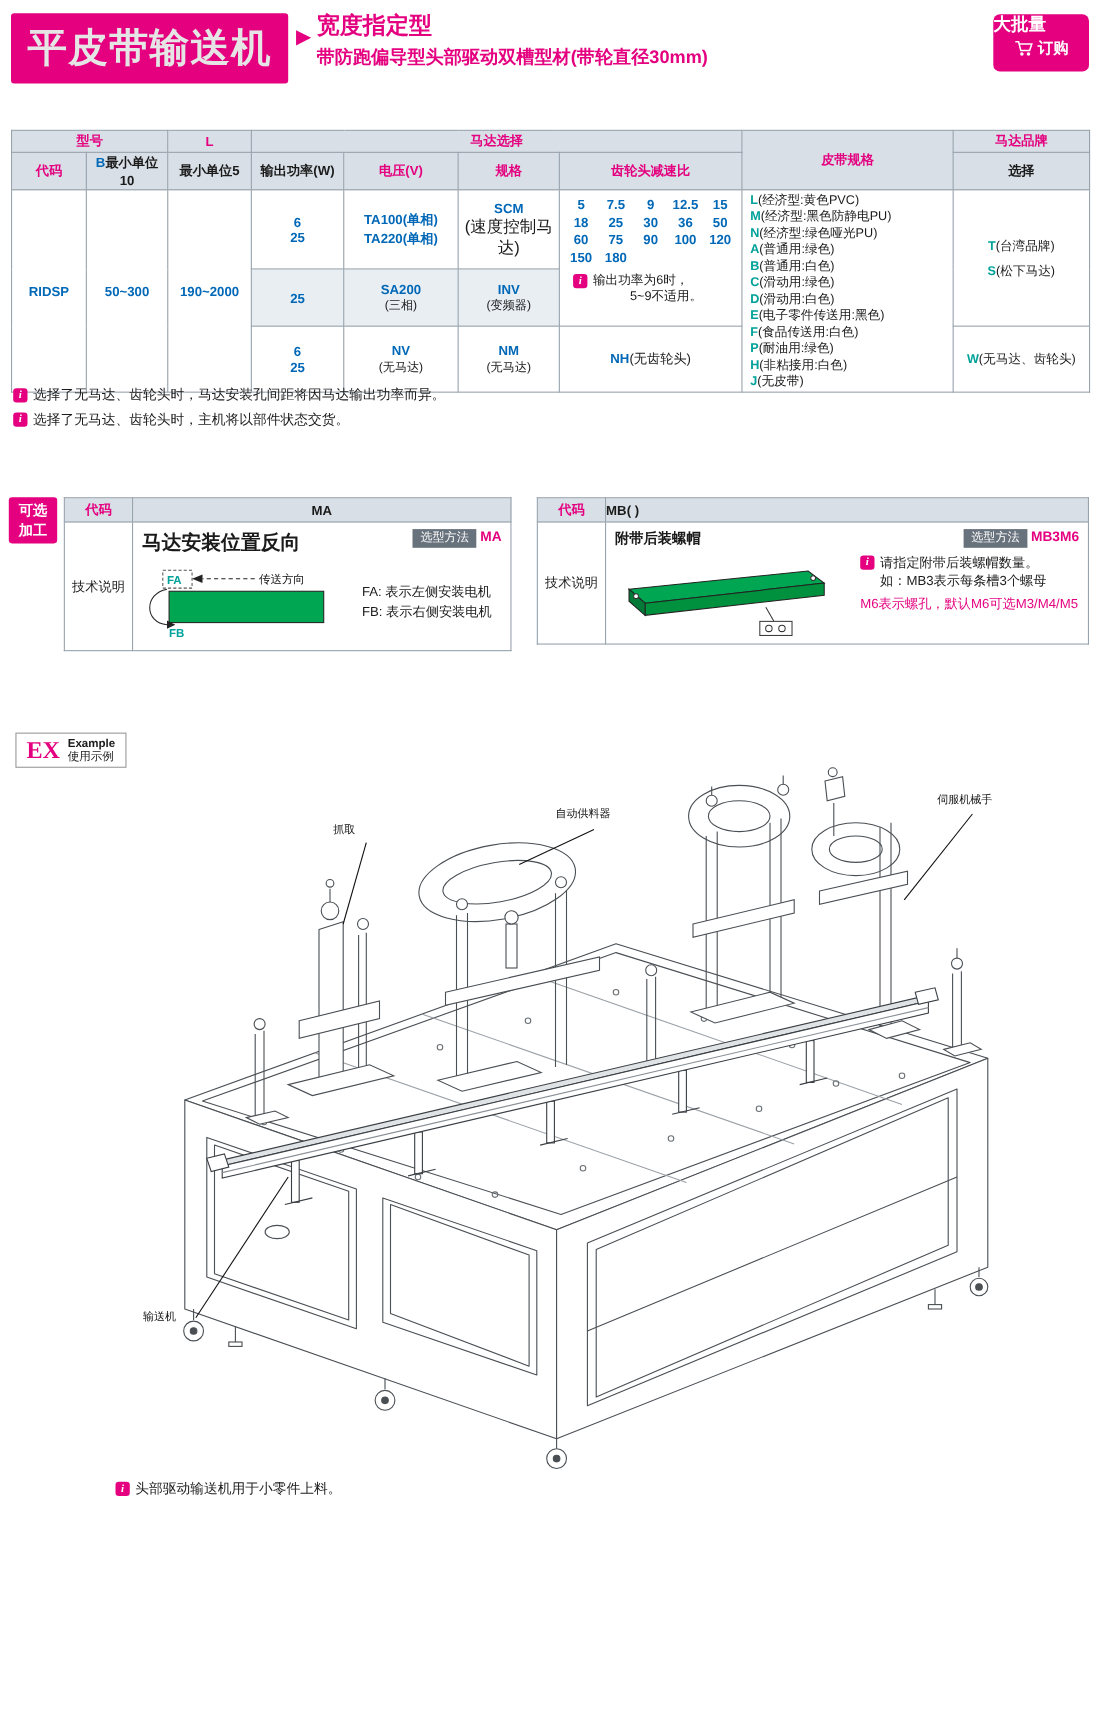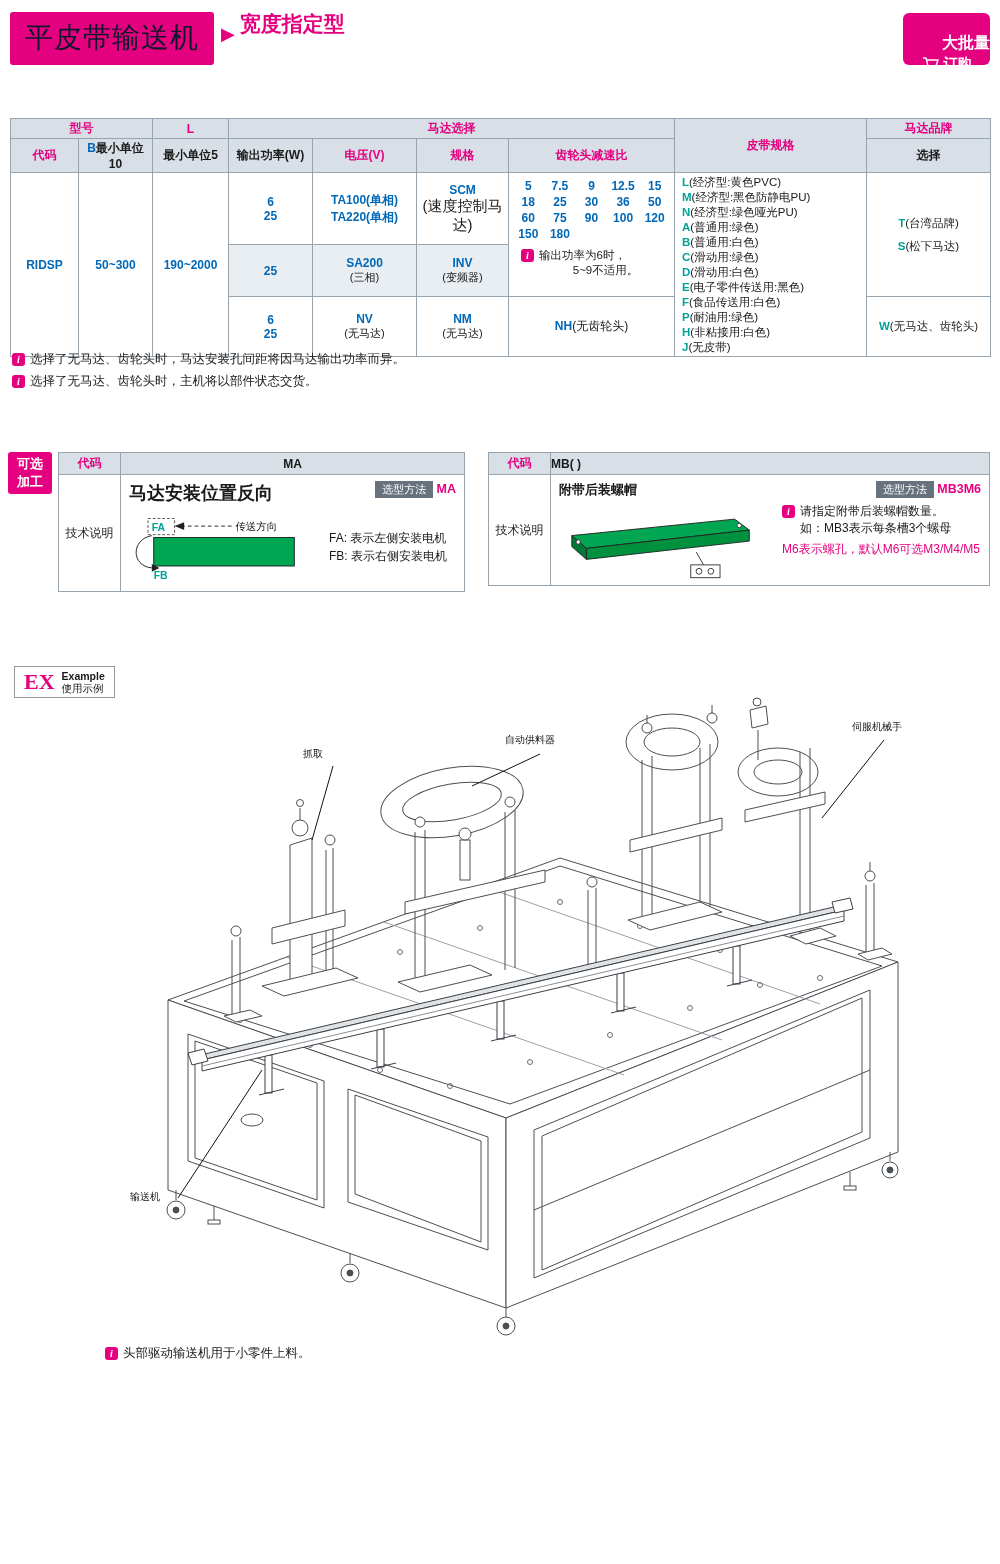--- a/index.html
+++ b/index.html
@@ -32,28 +32,29 @@
   table.opt { border-collapse:collapse; font-size:12px; }
   table.opt td { border:1px solid #98a4ad; }
   .chip { display:inline-block; background:#68727c; color:#fff; font-size:11px; padding:2px 7px; line-height:13px; }
 
   .mlabel { position:absolute; font-size:10px; color:#111; white-space:nowrap; }
 </style>
 </head>
 <body>
 
 <div class="abs" style="left:10px;top:12px;display:flex;align-items:flex-start;">
-  <div style="background:#e4007f;color:#0f172a;font-size:28px;font-weight:normal;padding:7px 15px 8px;border-radius:3px;letter-spacing:1px;">平皮带输送机</div>
+  <div style="background:#e4007f;color:#e5e5e5;font-size:36px;font-weight:bold;padding:7px 15px 8px;border-radius:3px;letter-spacing:1px;">平皮带输送机</div>
   <div class="mag" style="font-size:18px;margin:11px 5px 0 7px;">▶</div>
   <div>
     <div class="mag b" style="font-size:21px;line-height:24px;">宽度指定型</div>
+    <div class="mag b" style="font-size:16.5px;margin-top:5px;">带防跑偏导型头部驱动双槽型材(带轮直径30mm)</div>
   </div>
 </div>
 
-<div class="abs" style="right:10px;top:13px;width:87px;height:52px;background:#e4007f;border-radius:6px;color:#fff;text-align:right;padding-top:20px;">
+<div class="abs" style="right:10px;top:13px;width:87px;height:52px;background:#e4007f;border-radius:6px;color:#fff;text-align:left;padding-top:0;">
   <div class="b" style="font-size:16px;line-height:20px;">大批量</div>
   <div style="display:flex;align-items:center;justify-content:center;gap:4px;margin-top:2px;">
     <svg width="18" height="16" viewBox="0 0 18 16">
       <path d="M1 2 h3 l2 8 h8 l2 -6 h-11" fill="none" stroke="#fff" stroke-width="1.4"></path>
       <circle cx="7" cy="13" r="1.6" fill="#fff"></circle>
         <circle cx="13" cy="13" r="1.6" fill="#fff"></circle>
     </svg>
     <span class="b" style="font-size:14px;">订购</span>
   </div>
 </div>

